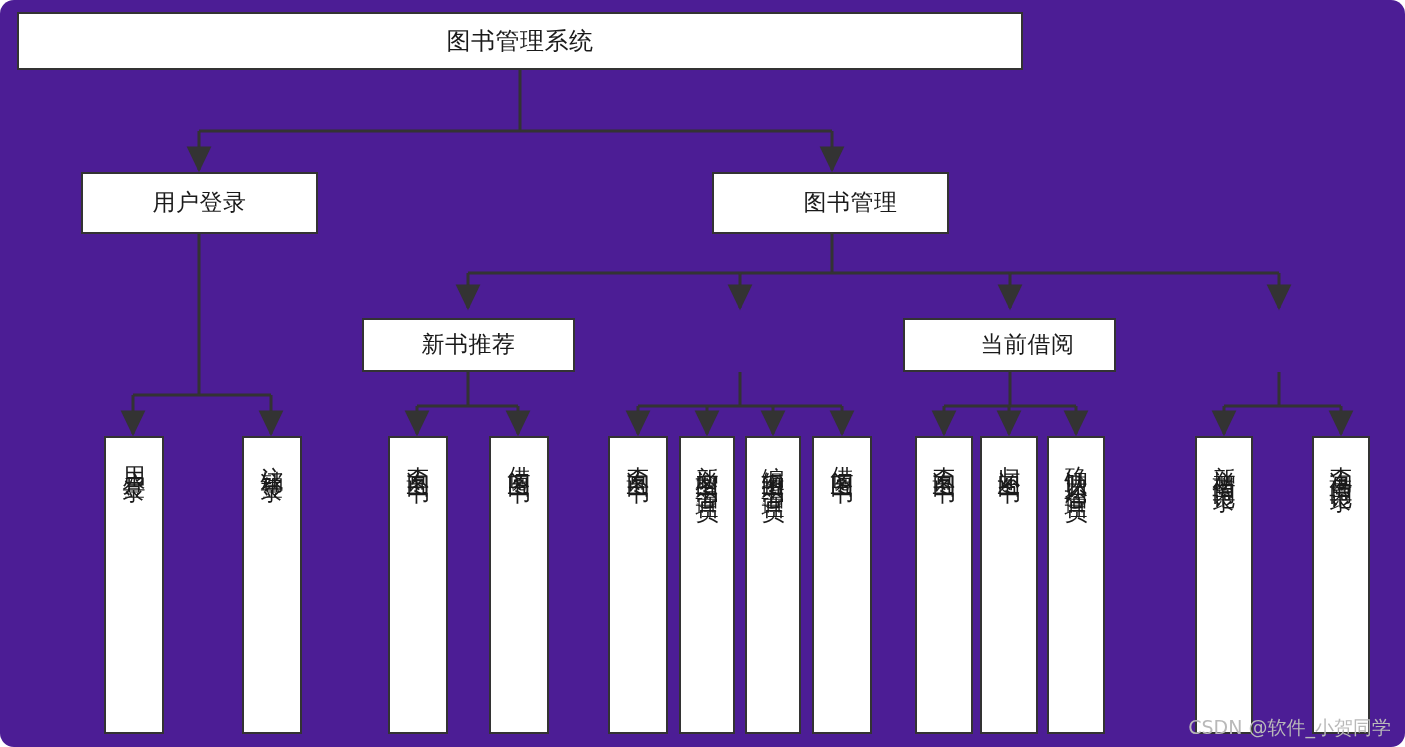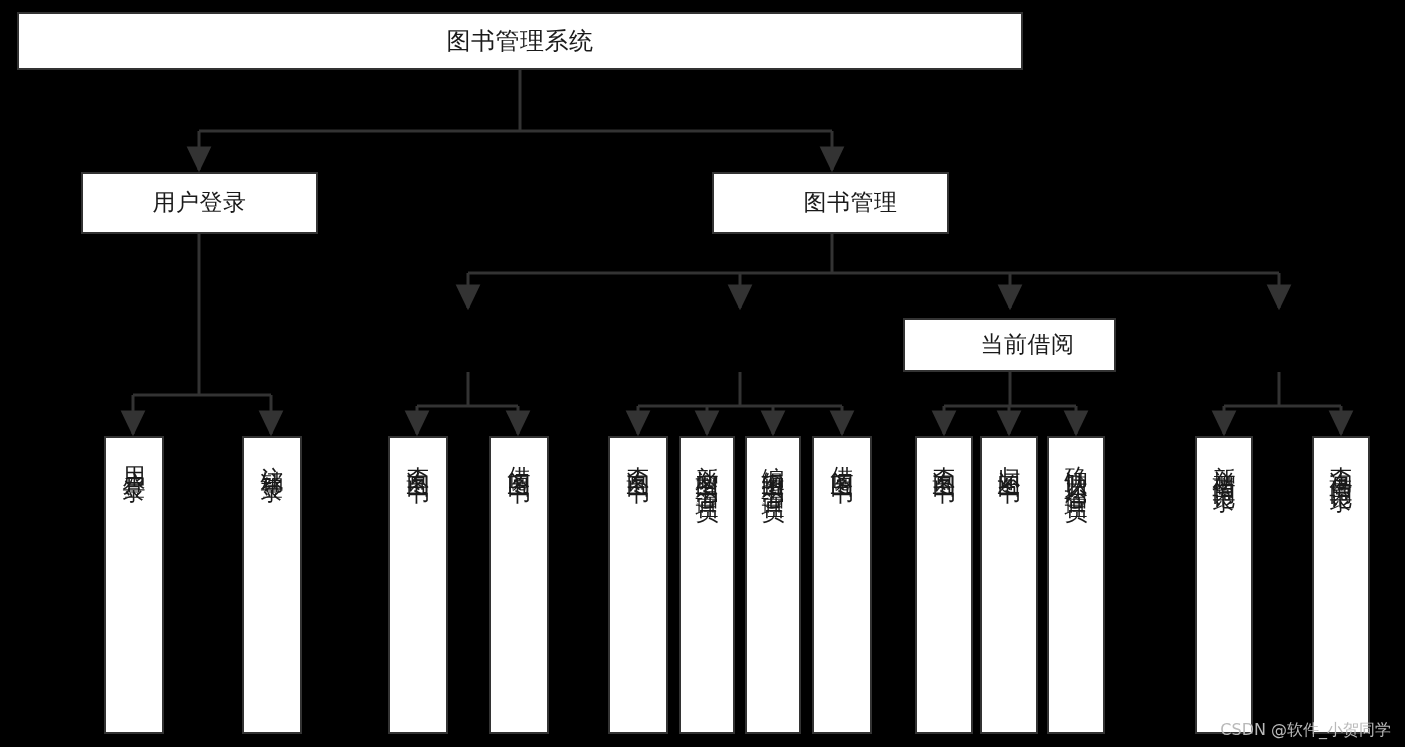--- a/index.html
+++ b/index.html
@@ -8,22 +8,23 @@
     padding: 0;
     background: #ffffff;
   }
   body {
     font-family: "DejaVu Sans", "Liberation Sans", sans-serif;
   }
   #diagram-canvas {
     position: relative;
     width: 1405px;
     height: 747px;
-    background: #000000;
+    background: #4c1d95;
     overflow: hidden;
+    border-radius: 14px;
   }
   #connector-layer {
     position: absolute;
     left: 0;
     top: 0;
     width: 1405px;
     height: 747px;
     pointer-events: none;
   }
   .node {
@@ -57,21 +58,21 @@
     font-size: 23px;
     letter-spacing: 5px;
   }
   .node.root .node-label {
     font-size: 24px;
   }
   #watermark {
     position: absolute;
     right: 14px;
     bottom: 6px;
-    font-size: 16px;
+    font-size: 19px;
     color: #b9b9b9;
     z-index: 5;
     white-space: nowrap;
     user-select: none;
     text-align: right;
   }
 </style>
 </head>
 <body>
 
@@ -132,20 +133,23 @@
     <span class="node-label">图书管理系统</span>
   </div>
 
   <div class="node horizontal" style="left:81px; top:172px; width:237px; height:62px;">
     <span class="node-label">用户登录</span>
   </div>
   <div class="node horizontal" style="left:712px; top:172px; width:237px; height:62px;padding-left:40px;">
     <span class="node-label">图书管理</span>
   </div>
 
+  <div class="node horizontal" style="left:362px; top:318px; width:213px; height:54px;">
+    <span class="node-label">新书推荐</span>
+  </div>
   <div class="node horizontal" style="left:903px; top:318px; width:213px; height:54px;padding-left:36px;">
     <span class="node-label">当前借阅</span>
   </div>
 
   <div class="node vertical" style="left:104px; top:436px; width:60px; height:298px;">
     <span class="node-label">用户登录</span>
   </div>
   <div class="node vertical" style="left:242px; top:436px; width:60px; height:298px;">
     <span class="node-label">注销登录</span>
   </div>

